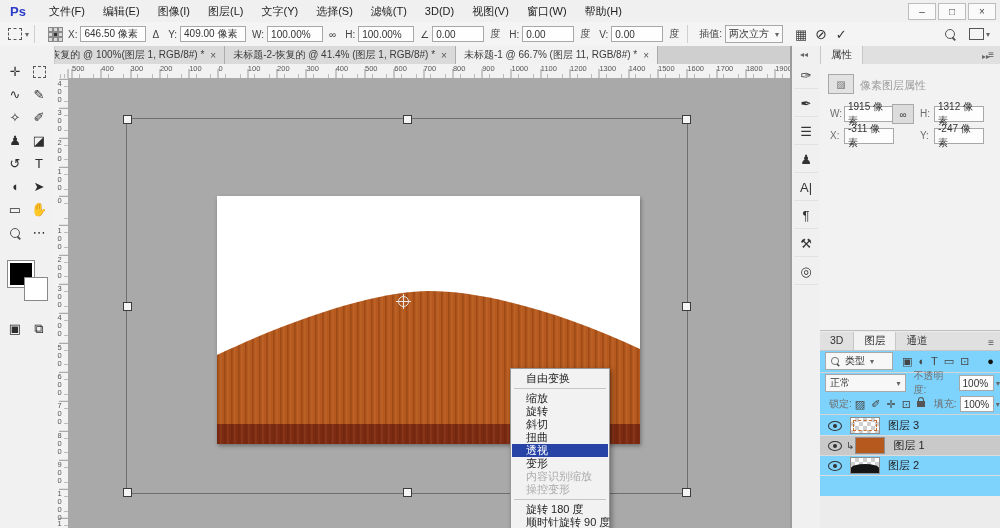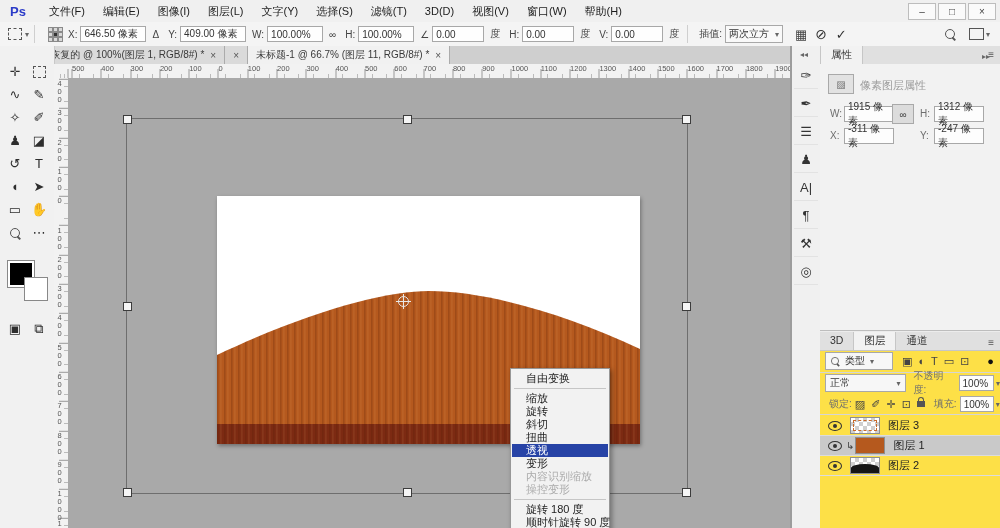--- a/index.html
+++ b/index.html
@@ -203,20 +203,21 @@
 </div>
 
 <div class="abs" id="tabbar">
 
     <span class="doc-tab" style="--i: 0;">
       <span>未标题-1-恢复的 @ 100%(图层 1, RGB/8#) *</span>
       <span class="tab-close">×</span>
     </span>
 
     <span class="doc-tab" style="--i: 1;">
+      <span>未标题-2-恢复的 @ 41.4% (图层 1, RGB/8#) *</span>
       <span class="tab-close">×</span>
     </span>
 
     <span class="doc-tab active" style="--i: 2;">
       <span>未标题-1 @ 66.7% (图层 11, RGB/8#) *</span>
       <span class="tab-close">×</span>
     </span>
   </div>
 
 <div class="abs" id="toolbar">
@@ -447,21 +448,21 @@
     </div>
     <div class="pp-row" style="top:64px">
       <span class="plabel abs" style="left:10px;top:2px">X:</span>
       <span class="pfield abs" style="left:24px;width:42px">-311 像素</span>
       <span class="plabel abs" style="left:100px;top:2px">Y:</span>
       <span class="pfield abs" style="left:114px;width:42px">-247 像素</span>
     </div>
     <span id="props-collapse">▸▸</span>
   </div>
 
-  <div style="position:absolute;left:0;top:286px;width:180px;height:196px;background:#fde047">
+  <div style="position:absolute;left:0;top:286px;width:180px;height:164px;background:#7dd3fc">
     <div class="panel-tabs" style="top:0">
 
     <span class="ptab" style="--i: 0;">3D</span>
         <span class="ptab active" style="--i: 1;">图层</span>
         <span class="ptab" style="--i: 2;">通道</span>
       </div>
     <span class="pmenu abs" style="right:0;top:2px">≡</span>
 
     <div id="layers-filter">
       <span class="pselect" style="margin-left:5px;width:58px">

